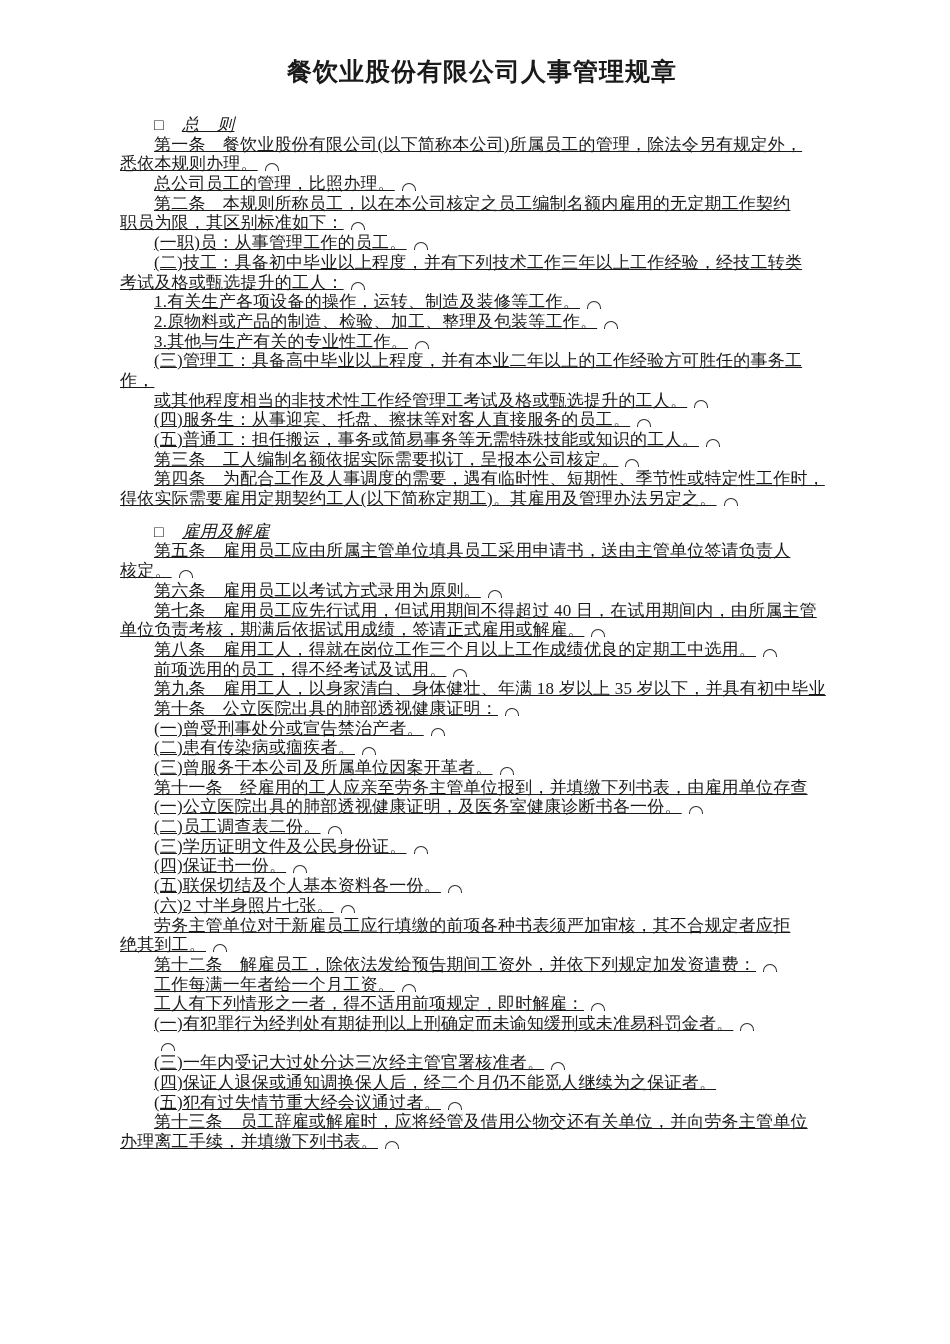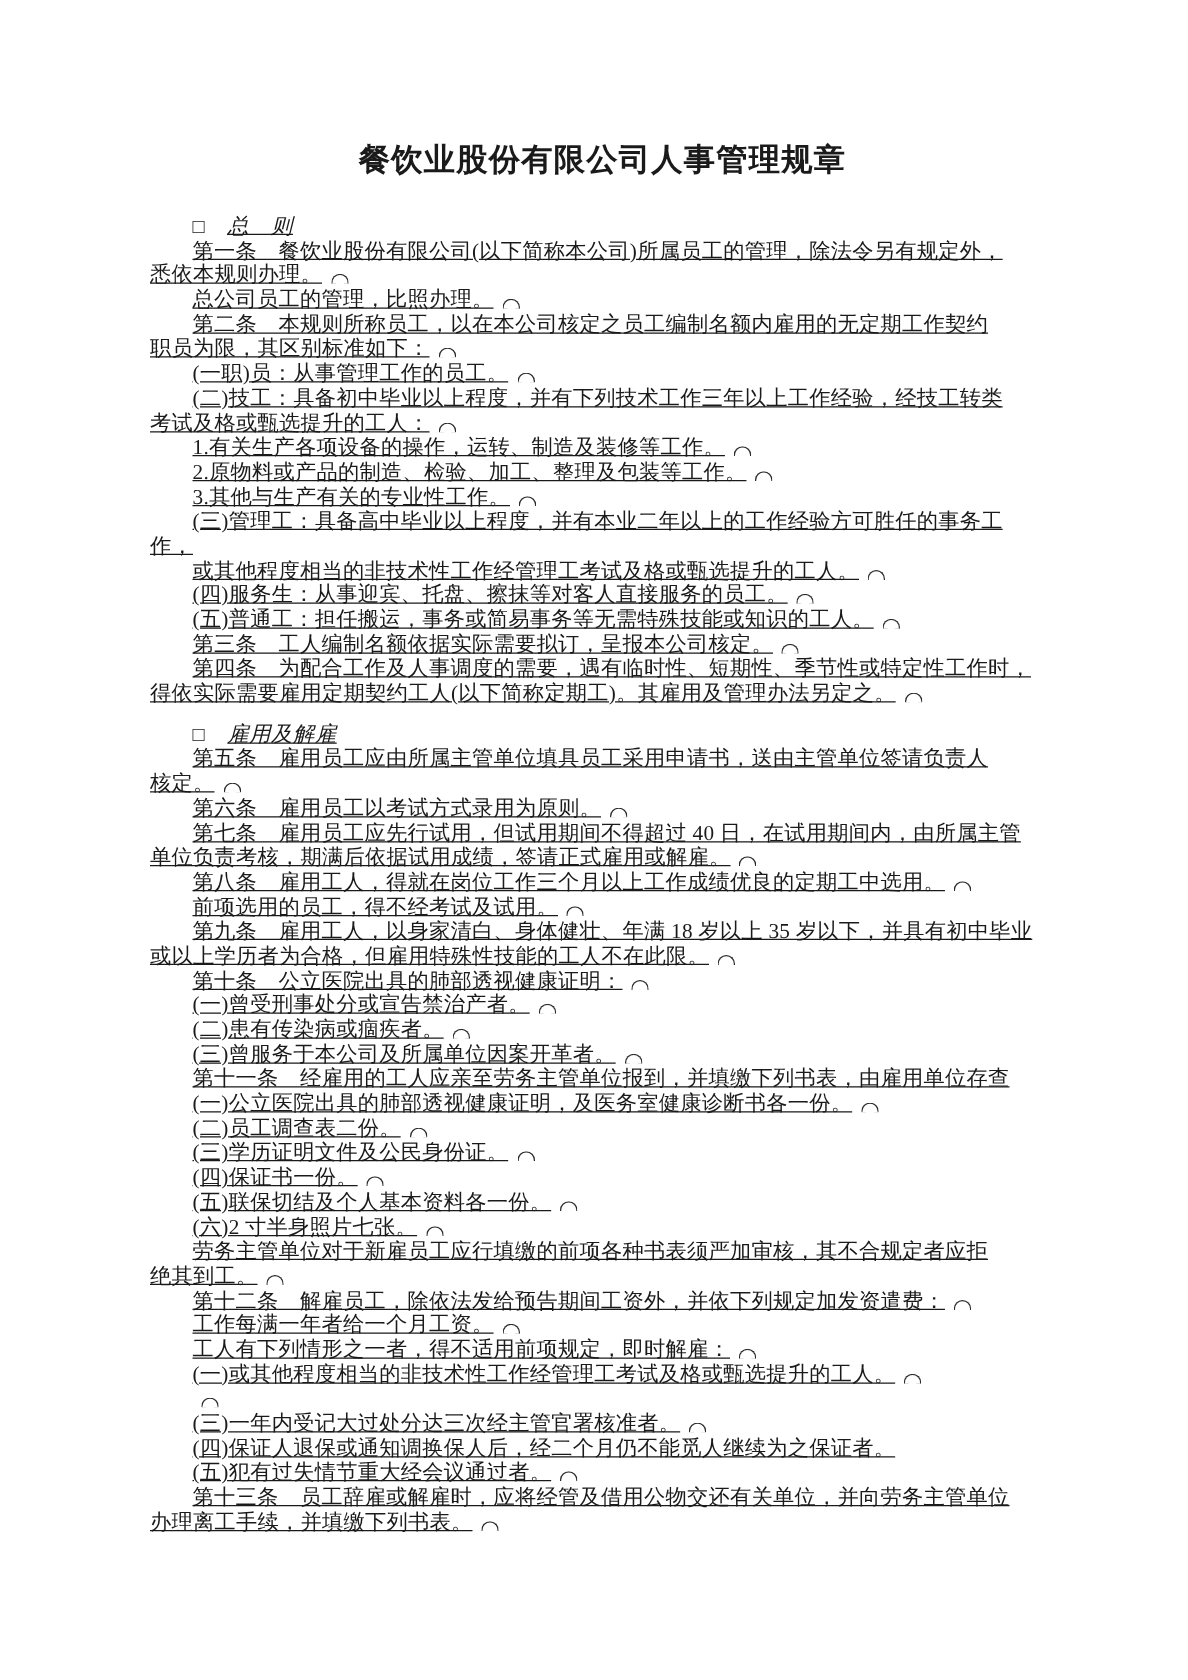--- a/index.html
+++ b/index.html
@@ -6,21 +6,21 @@
   body {
     width: 950px; height: 1344px;
     background: #ffffff;
     color: #1a1a1a;
     font-family: "Liberation Serif", "DejaVu Serif", serif;
     overflow: hidden;
   }
   .page {
     width: 950px; height: 1344px;
     box-sizing: border-box;
-    padding: 112px 106px 0 120px;
+    padding: 56px 106px 0 120px;
   }
   .doc-title {
     font-family: "DejaVu Sans", "Liberation Sans", sans-serif;
     font-weight: 700;
     font-size: 25px;
     line-height: 32px;
     text-align: center;
     margin: 0 0 27px 0;
     letter-spacing: 1px;
     white-space: pre;
@@ -87,38 +87,37 @@
       <div class="line spacer"></div>
       <div class="line heading"><span class="marker">□</span><span class="heading-label">雇用及解雇</span></div>
       <div class="line indent"><span>第五条　雇用员工应由所属主管单位填具员工采用申请书，送由主管单位签请负责人</span></div>
       <div class="line"><span>核定。</span><span class="pmark"></span></div>
       <div class="line indent"><span>第六条　雇用员工以考试方式录用为原则。</span><span class="pmark"></span></div>
       <div class="line indent"><span>第七条　雇用员工应先行试用，但试用期间不得超过 40 日，在试用期间内，由所属主管</span></div>
       <div class="line"><span>单位负责考核，期满后依据试用成绩，签请正式雇用或解雇。</span><span class="pmark"></span></div>
       <div class="line indent"><span>第八条　雇用工人，得就在岗位工作三个月以上工作成绩优良的定期工中选用。</span><span class="pmark"></span></div>
       <div class="line indent"><span>前项选用的员工，得不经考试及试用。</span><span class="pmark"></span></div>
       <div class="line indent"><span>第九条　雇用工人，以身家清白、身体健壮、年满 18 岁以上 35 岁以下，并具有初中毕业</span></div>
-      <div class="line"><span>或以上学历者为合格，但雇用特殊性技能的工人不在此限。</span><span class="pmark"></span></div>
       <div class="line indent"><span>第十条　公立医院出具的肺部透视健康证明：</span><span class="pmark"></span></div>
       <div class="line indent"><span>(一)曾受刑事处分或宣告禁治产者。</span><span class="pmark"></span></div>
       <div class="line indent"><span>(二)患有传染病或痼疾者。</span><span class="pmark"></span></div>
       <div class="line indent"><span>(三)曾服务于本公司及所属单位因案开革者。</span><span class="pmark"></span></div>
       <div class="line indent"><span>第十一条　经雇用的工人应亲至劳务主管单位报到，并填缴下列书表，由雇用单位存查</span></div>
       <div class="line indent"><span>(一)公立医院出具的肺部透视健康证明，及医务室健康诊断书各一份。</span><span class="pmark"></span></div>
       <div class="line indent"><span>(二)员工调查表二份。</span><span class="pmark"></span></div>
       <div class="line indent"><span>(三)学历证明文件及公民身份证。</span><span class="pmark"></span></div>
       <div class="line indent"><span>(四)保证书一份。</span><span class="pmark"></span></div>
       <div class="line indent"><span>(五)联保切结及个人基本资料各一份。</span><span class="pmark"></span></div>
       <div class="line indent"><span>(六)2 寸半身照片七张。</span><span class="pmark"></span></div>
       <div class="line indent"><span>劳务主管单位对于新雇员工应行填缴的前项各种书表须严加审核，其不合规定者应拒</span></div>
       <div class="line"><span>绝其到工。</span><span class="pmark"></span></div>
       <div class="line indent"><span>第十二条　解雇员工，除依法发给预告期间工资外，并依下列规定加发资遣费：</span><span class="pmark"></span></div>
       <div class="line indent"><span>工作每满一年者给一个月工资。</span><span class="pmark"></span></div>
       <div class="line indent"><span>工人有下列情形之一者，得不适用前项规定，即时解雇：</span><span class="pmark"></span></div>
-      <div class="line indent"><span>(一)或其他程度相当的非技术性工作经管理工考试及格或甄选提升的工人。</span><span class="pmark"></span></div>
+      <div class="line indent"><span>(一)有犯罪行为经判处有期徒刑以上刑确定而未谕知缓刑或未准易科罚金者。</span><span class="pmark"></span></div>
       <div class="line indent"><span class="pmark"></span></div>
       <div class="line indent"><span>(三)一年内受记大过处分达三次经主管官署核准者。</span><span class="pmark"></span></div>
       <div class="line indent"><span>(四)保证人退保或通知调换保人后，经二个月仍不能觅人继续为之保证者。</span></div>
       <div class="line indent"><span>(五)犯有过失情节重大经会议通过者。</span><span class="pmark"></span></div>
       <div class="line indent"><span>第十三条　员工辞雇或解雇时，应将经管及借用公物交还有关单位，并向劳务主管单位</span></div>
       <div class="line"><span>办理离工手续，并填缴下列书表。</span><span class="pmark"></span></div>
     </div>
 </div>
 
 </body></html>

